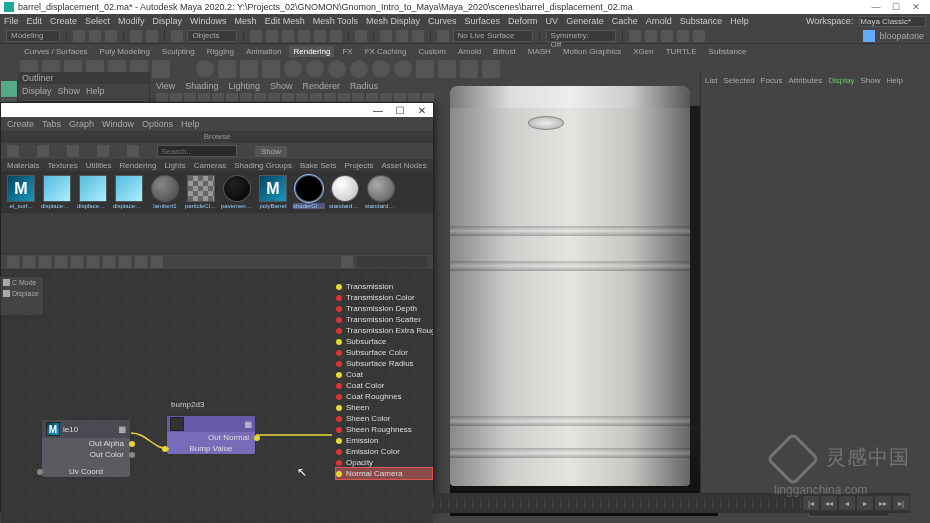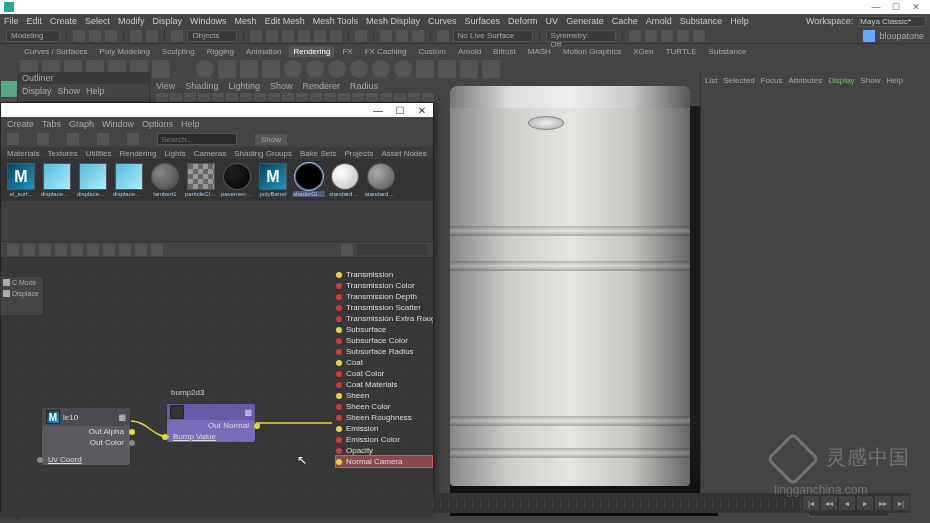--- a/index.html
+++ b/index.html
@@ -67,21 +67,21 @@
 .hs-graph-toolbar .ic { width: 12px; height: 12px; background: #555; }
 .hs-graph-tabhead { height: 12px; background: #3a3a3a; font-size: 8px; padding: 1px 6px; }
 .hs-graph { flex: 1; background: #383838; background-image: linear-gradient(#333 1px, transparent 1px), linear-gradient(90deg, #333 1px, transparent 1px); background-size: 12px 12px; position: relative; height: 260px; overflow: hidden; }
 
 
 .node { position: absolute; background: #5a5a60; border: 1px solid #333; border-radius: 3px; font-size: 8px; color: #ddd; }
 .node .title { background: #4a4a52; padding: 2px 4px; display: flex; align-items: center; gap: 3px; }
 .node .title .sw { width: 14px; height: 14px; border: 1px solid #222; display: inline-flex; align-items: center; justify-content: center; }
 .node .row { padding: 1px 6px; text-align: right; position: relative; }
 .node .row .port { position: absolute; right: -5px; top: 3px; width: 6px; height: 6px; background: #e6d833; border-radius: 50%; }
-.node .row.left { text-align: left; text-decoration: underline; }
+.node .row.left { text-align: center; }
 .node .row.left .port { left: -5px; right: auto; }
 .node.purple .title { background: #6858a8; }
 .node.purple { background: #7a6bb8; }
 
 
 .attr-list { position: absolute; left: 335px; top: 12px; width: 96px; font-size: 8px; color: #ddd; }
 .attr-list .arow { padding: 1px 2px 1px 10px; position: relative; white-space: nowrap; }
 .attr-list .arow .dot { position: absolute; left: 0; top: 3px; width: 6px; height: 6px; background: #d33; border-radius: 50%; }
 .attr-list .arow.y .dot { background: #e6d833; }
 .attr-list .arow.sel { background: #8a4a4a; outline: 1px solid #d55; }
@@ -110,20 +110,21 @@
 .watermark .cn { font-size: 20px; }
 .watermark .logo { display: inline-block; width: 38px; height: 38px; border: 3px solid rgba(255,255,255,.25); border-radius: 6px; transform: rotate(45deg); margin-right: 8px; vertical-align: middle; position: relative; }
 
 .ws-box { background: #3a3a3a; border: 1px solid #555; padding: 0 14px 0 0; font-size: 8px; }
 </style>
 </head>
 <body>
 
 <div class="titlebar">
   <span class="app-icon"></span>
+  <span>barrel_displacement_02.ma* - Autodesk Maya 2020.2: Y:\Projects_02\GNOMON\Gnomon_Intro_to_Maya\Maya_2020\scenes\barrel_displacement_02.ma</span>
   <span class="spacer"></span>
   <span class="win-btn">—</span>
   <span class="win-btn">☐</span>
   <span class="win-btn">✕</span>
 </div>
 
 <div class="menubar">
   <span class="item">File</span>
   <span class="item">Edit</span>
   <span class="item">Create</span>
@@ -324,20 +325,21 @@
     <span class="b">✕</span>
   </div>
   <div class="hs-menu">
     <span>Create</span>
     <span>Tabs</span>
     <span>Graph</span>
     <span>Window</span>
     <span>Options</span>
     <span>Help</span>
   </div>
+  <div class="hs-browse-head"><span>Browse</span></div>
   <div class="hs-bin-toolbar">
     <span class="ic"></span>
     <span class="ic"></span>
     <span class="ic"></span>
     <span class="ic"></span>
     <span class="ic"></span>
     <input placeholder="Search..." style="">
     <span class="show-btn">Show</span>
   </div>
   <div class="hs-tabs">
@@ -452,21 +454,21 @@
         <div class="arow y"><span class="dot"></span><span>Transmission</span></div>
         <div class="arow"><span class="dot"></span><span>Transmission Color</span></div>
         <div class="arow"><span class="dot"></span><span>Transmission Depth</span></div>
         <div class="arow"><span class="dot"></span><span>Transmission Scatter</span></div>
         <div class="arow"><span class="dot"></span><span>Transmission Extra Roughnes</span></div>
         <div class="arow y"><span class="dot"></span><span>Subsurface</span></div>
         <div class="arow"><span class="dot"></span><span>Subsurface Color</span></div>
         <div class="arow"><span class="dot"></span><span>Subsurface Radius</span></div>
         <div class="arow y"><span class="dot"></span><span>Coat</span></div>
         <div class="arow"><span class="dot"></span><span>Coat Color</span></div>
-        <div class="arow"><span class="dot"></span><span>Coat Materials</span></div>
+        <div class="arow"><span class="dot"></span><span>Coat Roughnes</span></div>
         <div class="arow y"><span class="dot"></span><span>Sheen</span></div>
         <div class="arow"><span class="dot"></span><span>Sheen Color</span></div>
         <div class="arow"><span class="dot"></span><span>Sheen Roughness</span></div>
         <div class="arow y"><span class="dot"></span><span>Emission</span></div>
         <div class="arow"><span class="dot"></span><span>Emission Color</span></div>
         <div class="arow"><span class="dot"></span><span>Opacity</span></div>
         <div class="arow y sel"><span class="dot"></span><span>Normal Camera</span></div>
       </div>
 
     <div style="position:absolute;left:296px;top:196px;font-size:12px;color:#fff">↖</div>

